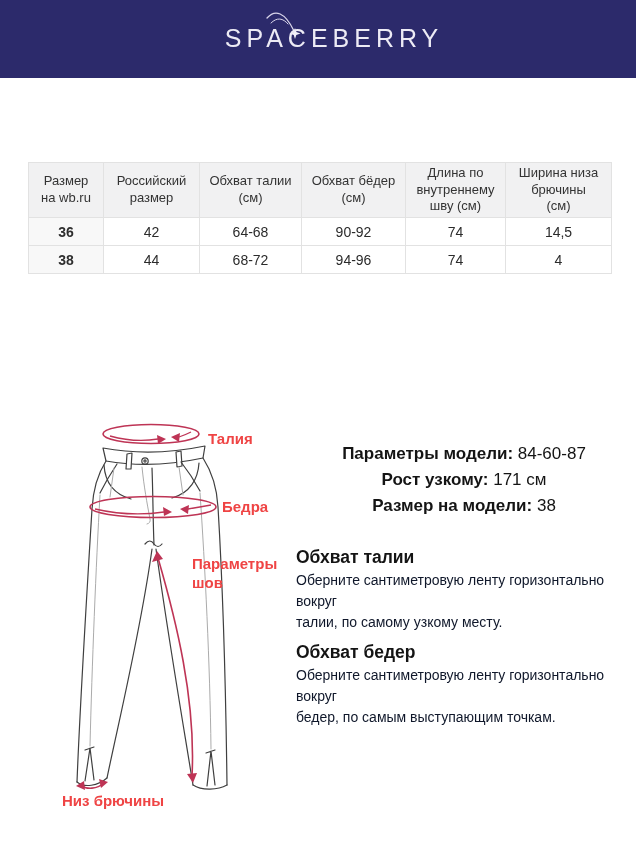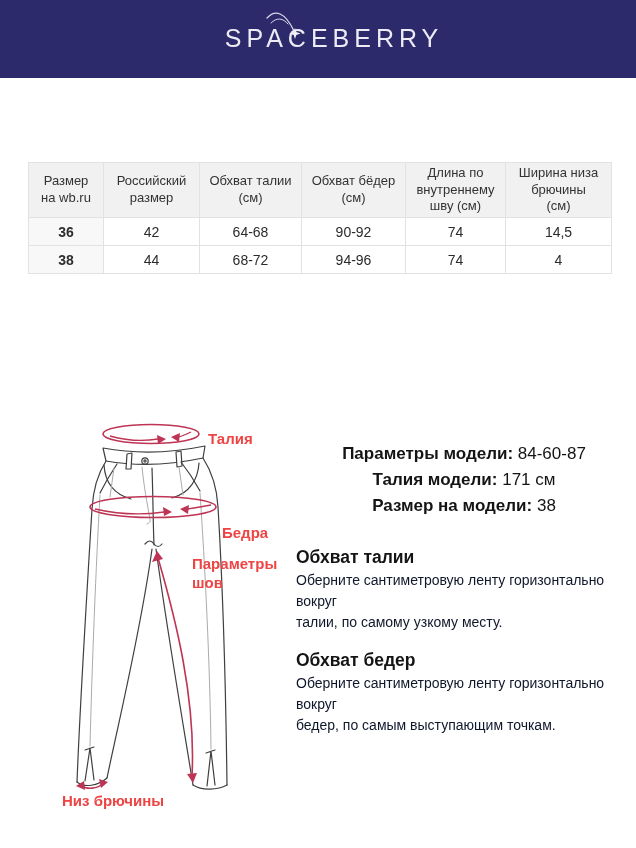--- a/index.html
+++ b/index.html
@@ -18,30 +18,30 @@
   table.size-table { width:583px; border-collapse:collapse; table-layout:fixed;padding-left:28px; }
   .size-table th, .size-table td { border:1px solid #e2e2e2; text-align:center; vertical-align:middle; }
   .size-table th { height:55px; background:#f1f1f2; font-weight:400; font-size:13px; line-height:1.28; color:#333; white-space:pre-line; }
   .size-table td { height:28px; font-size:14px; color:#2b2b2b; background:#fff; }
   .size-table td.first { background:#f8f8f8; font-weight:700; color:#2e2e2e; }
 
   
   .diagram-svg { position:absolute; left:30px; top:405px; width:260px; height:410px; }
   .diagram-label { position:absolute; font-size:15px; font-weight:700; color:#ef4444; line-height:19px; }
   .lbl-waist { left:208px; top:429px; }
-  .lbl-hips { left:222px; top:523px;text-align:center; }
+  .lbl-hips { left:222px; top:497px;text-align:center; }
   .lbl-inseam { left:192px; top:554px; width:100px; }
   .lbl-hem { left:62px; top:791px; }
 
   
   .info-col { position:absolute; left:296px; top:441px; width:336px; }
   .model-line { font-size:17px; line-height:26px; color:#141414;text-align:center; }
   .model-line b { font-weight:700; }
   .model-line span { font-weight:400; }
-  .measure-section { margin-top:16px; }
+  .measure-section { margin-top:8px; }
   .measure-section.first { margin-top:27px; }
   .measure-title { font-size:17.5px; line-height:22px; font-weight:700; color:#141414; margin-bottom:2px; }
   .measure-body { font-size:14px; line-height:21px; color:#0f172a; white-space:pre-line; }
 </style>
 </head>
 <body>
 
 <div id="page">
 
   <div class="brand-header">
@@ -165,21 +165,21 @@
     </g>
   </svg>
 
   <div class="diagram-label lbl-waist">Талия</div>
   <div class="diagram-label lbl-hips">Бедра</div>
   <div class="diagram-label lbl-inseam">Параметры шов</div>
   <div class="diagram-label lbl-hem">Низ брючины</div>
 
   <div class="info-col">
     <div class="model-line"><b>Параметры модели:</b><span> 84-60-87</span></div>
-    <div class="model-line"><b>Талия модели:</b><span> 171 см</span></div>
+    <div class="model-line"><b>Рост узкому:</b><span> 171 см</span></div>
     <div class="model-line"><b>Размер на модели:</b><span> 38</span></div>
 
     <div class="measure-section first">
       <div class="measure-title">Обхват талии</div>
       <div class="measure-body">Оберните сантиметровую ленту горизонтально вокруг
 талии, по самому узкому месту.</div>
     </div>
     <div class="measure-section">
       <div class="measure-title">Обхват бедер</div>
       <div class="measure-body">Оберните сантиметровую ленту горизонтально вокруг

